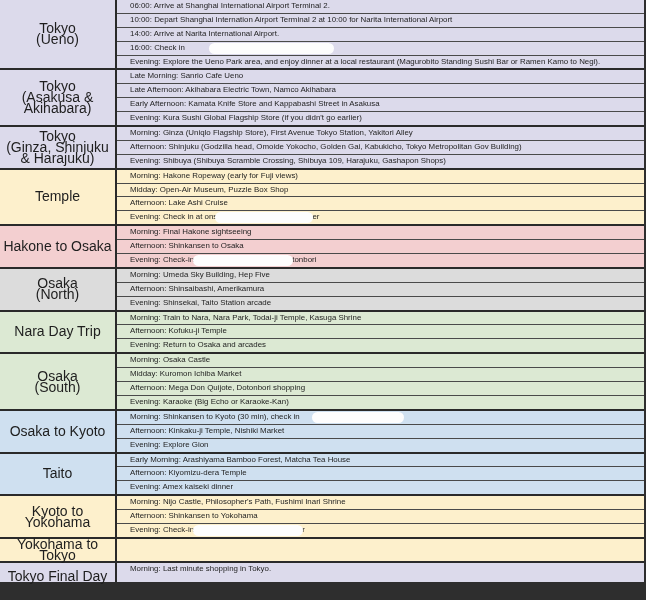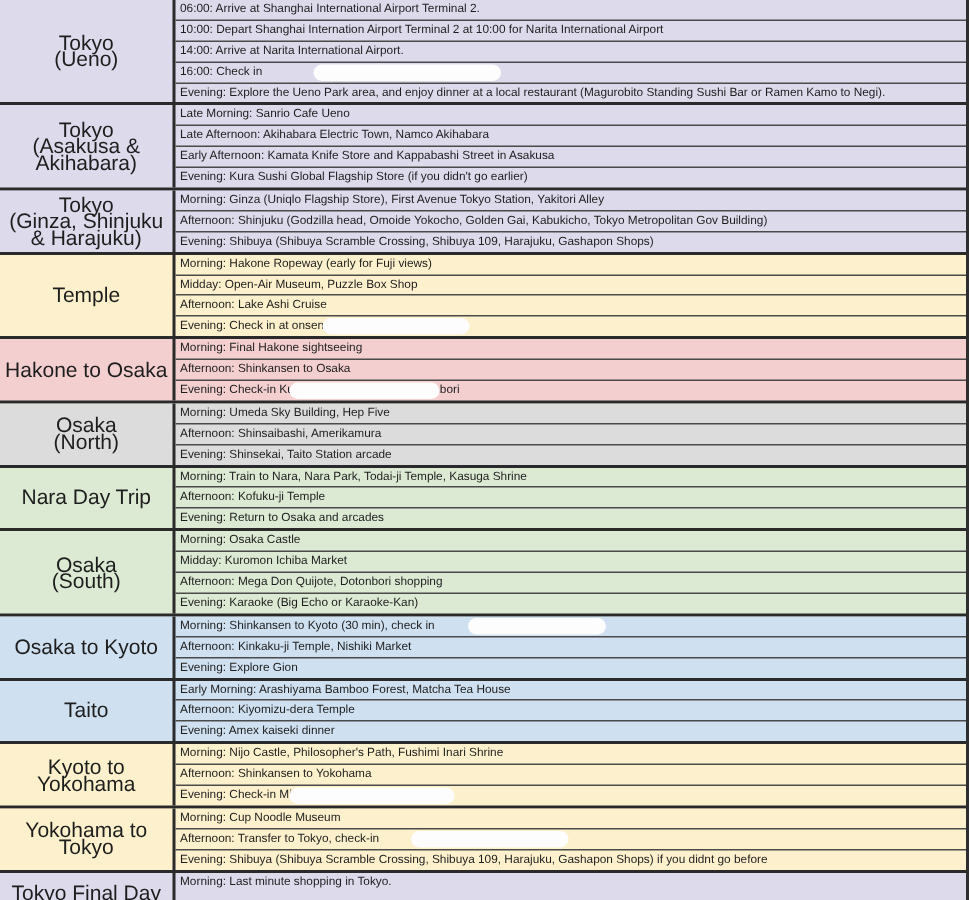--- a/index.html
+++ b/index.html
@@ -1,21 +1,21 @@
 <!DOCTYPE html>
 <html><head>
 <meta charset="utf-8">
 <style>
   html, body { margin:0; padding:0; }
   body { width:646px; height:600px; overflow:hidden; background:#2e2e2e; font-family:"Liberation Sans", sans-serif; }
   .table { position:absolute; left:0; top:0; width:644px; }
   .group { display:flex; border-bottom:2px solid #2a2a2a; }
   .group .day { width:115px; flex:0 0 115px; border-right:2px solid #2a2a2a; display:flex; align-items:center; justify-content:center; text-align:center; font-size:14px; color:#1e1e1e; line-height:11px; white-space:pre-line; }
   .group .acts { flex:1; display:flex; flex-direction:column; }
-  .act { height:12.9px; line-height:12.9px; border-bottom:1px solid #4a4a4a; padding-left:3px; font-size:7.9px; color:#1e1e1e; white-space:nowrap; overflow:hidden; position:relative; }
+  .act { height:12.9px; line-height:12.9px; border-bottom:1px solid #4a4a4a; padding-left:13px; font-size:7.9px; color:#1e1e1e; white-space:nowrap; overflow:hidden; position:relative; }
   .act:last-child { border-bottom:none; }
   .redact { position:absolute; top:1px; height:11px; background:#fdfdfd; border-radius:6px; }
   .c-purple { background:#dcdaeb; }
   .c-yellow { background:#fdf0cc; }
   .c-pink { background:#f3cfd0; }
   .c-gray { background:#dcdcdc; }
   .c-green { background:#dce9d3; }
   .c-blue { background:#cfe0f0; }
 </style>
 </head>
@@ -127,25 +127,20 @@
     <div class="day">Kyoto to Yokohama</div>
     <div class="acts">
       <div class="act">Morning: Nijo Castle, Philosopher's Path, Fushimi Inari Shrine</div>
       <div class="act">Afternoon: Shinkansen to Yokohama</div>
       <div class="act"><span>Evening: Check-in                                               Minato Mirai, Chinatown dinner</span><span class="redact" style="left:76px;width:110px;"></span></div>
     </div>
   </div>
 
   <div class="group c-yellow">
     <div class="day">Yokohama to Tokyo</div>
-    <div class="acts">
-      <div class="act">Morning: Cup Noodle Museum</div>
-      <div class="act"><span>Afternoon: Transfer to Tokyo, check-in</span><span class="redact" style="left:157px;width:105px;"></span></div>
-      <div class="act">Evening: Shibuya (Shibuya Scramble Crossing, Shibuya 109, Harajuku, Gashapon Shops) if you didnt go before</div>
-    </div>
   </div>
 
   <div class="group c-purple" style="border-bottom:none;">
     <div class="day" style="align-items:flex-start;padding-top:8px;">Tokyo Final Day</div>
     <div class="acts">
       <div class="act">Morning: Last minute shopping in Tokyo.</div>
 
     </div>
   </div>
 

